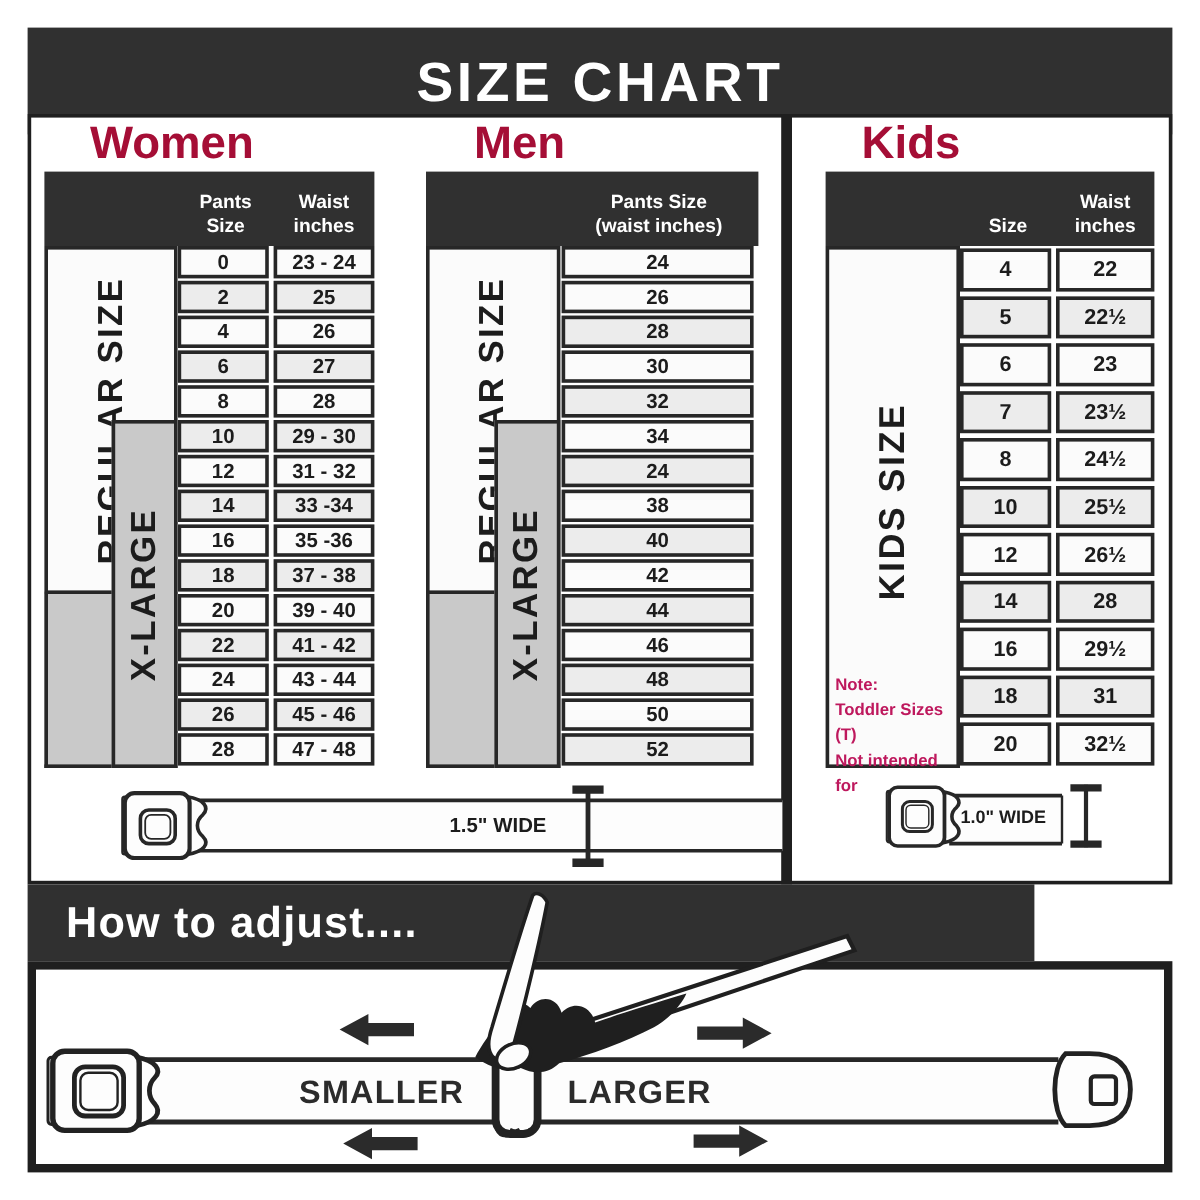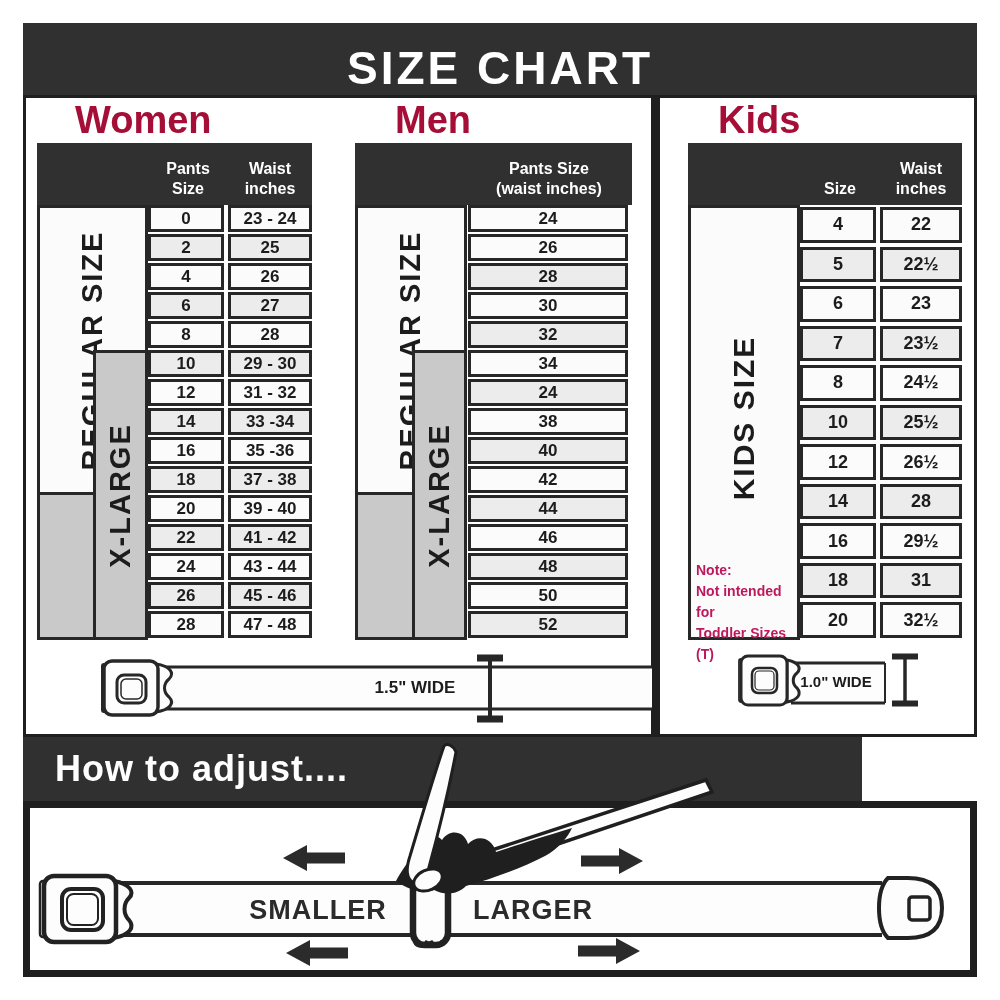--- a/index.html
+++ b/index.html
@@ -200,22 +200,22 @@
     <div class="abs bottomflex colhead" style="left:112px;top:30px;width:80px;height:26px;">Size</div>
     <div class="abs bottomflex colhead" style="left: 192px; top: 10px; width: 82px; height: 46px; white-space: pre-line;">Waist
 inches</div>
   </div>
   <div class="abs whitebox" style="left:688px;top:205px;width:112px;height:435px;">
     <div class="center abs" style="left:0;top:35px;width:106px;height:350px;">
       <div class="vtext" style="font-size:30px;">KIDS SIZE</div>
     </div>
     <div class="abs note" style="left:5px;top:352px;width:100px;">
       <div>Note:</div>
+      <div>Toddler Sizes (T)</div>
       <div>Not intended for</div>
-      <div>Toddler Sizes (T)</div>
     </div>
   </div>
   <div class="abs kids-rows" style="left:800px;top:205px;width:162px;height:435px;">
       <div class="trow">
         <div class="tcell">4</div>
         <div class="tcell">22</div>
       </div>
       <div class="trow">
         <div class="tcell">5</div>
         <div class="tcell">22½</div>

